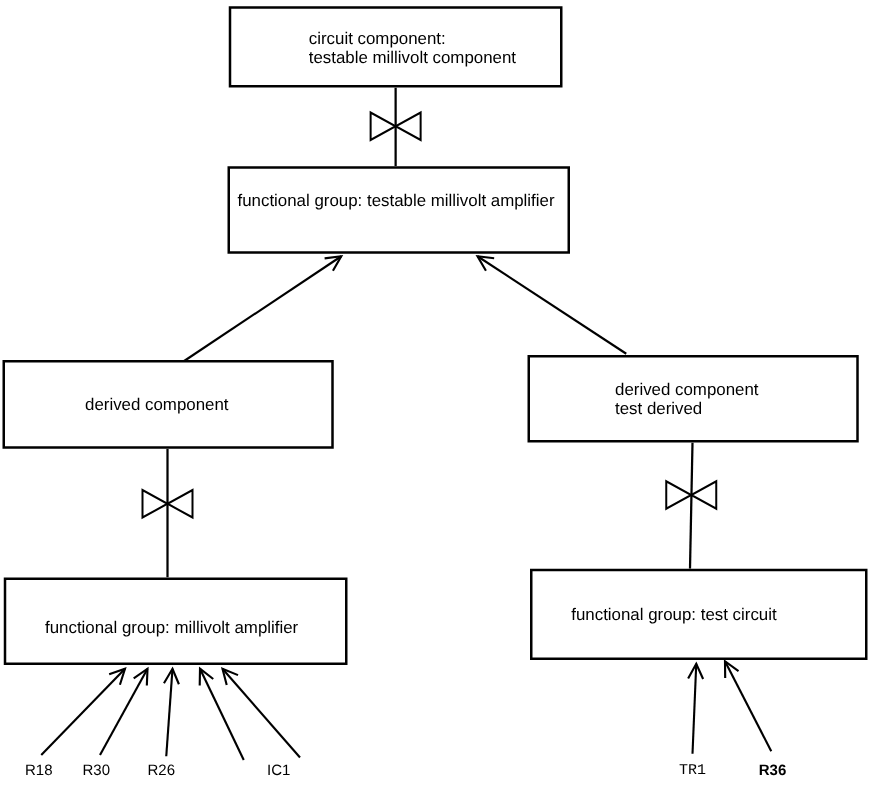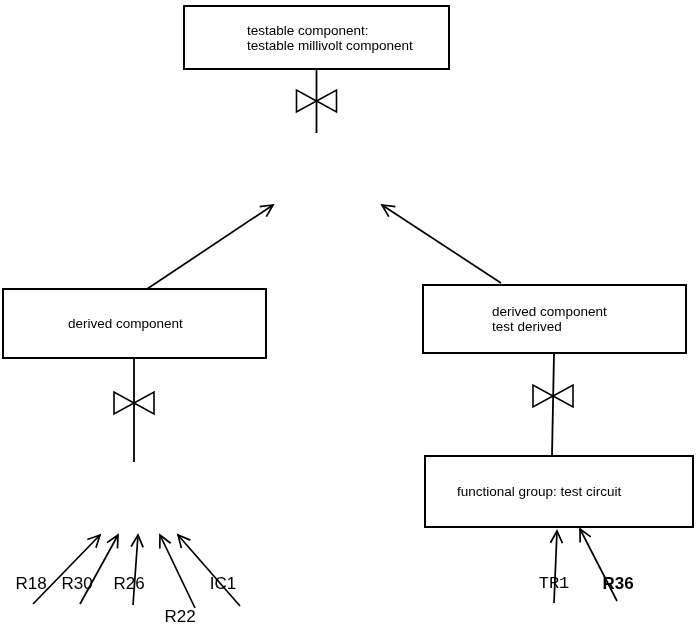--- a/index.html
+++ b/index.html
@@ -36,24 +36,24 @@
     white-space: nowrap;
   }
   .node-derived-testable   { left: 183px; top: 5px;   width: 267px; height: 65px; padding-left: 62px; }
   .node-functional-testable{ left: 182px; top: 133px; width: 274px; height: 70px; padding-left: 6px;  padding-bottom: 16px; }
   .node-derived-millivolt  { left: 2px;   top: 288px; width: 265px; height: 71px; padding-left: 64px; }
   .node-derived-test       { left: 422px; top: 284px; width: 265px; height: 70px; padding-left: 68px; }
   .node-functional-millivolt{ left: 3px;  top: 462px; width: 275px; height: 70px; padding-left: 31px; padding-top: 8px; }
   .node-functional-test    { left: 424px; top: 455px; width: 270px; height: 73px; padding-left: 31px; }
   .component-label {
     position: absolute;
-    top: 576px;
+    top: 609px;
     width: 44px;
     text-align: center;
-    font-size: 17px;
+    font-size: 12px;
     line-height: 15px;
     white-space: nowrap;
   }
   .lbl-r18 { left: 9px; }
   .lbl-r30 { left: 55px; }
   .lbl-r26 { left: 107px; }
   .lbl-r22 { left: 158px; margin-top: 33px; }
   .lbl-ic1 { left: 201px; }
   .lbl-tr1 { left: 532px; font-family: Liberation Mono, monospace; }
   .lbl-r36 { left: 596px; font-weight: bold; }
@@ -95,34 +95,40 @@
     <line x1="80" y1="604" x2="118" y2="535" stroke="#000000" stroke-width="1.7" marker-end="url(#arrowOpen)"></line>
     <line x1="133" y1="605" x2="138" y2="535" stroke="#000000" stroke-width="1.7" marker-end="url(#arrowOpen)"></line>
     <line x1="195" y1="608" x2="160" y2="535" stroke="#000000" stroke-width="1.7" marker-end="url(#arrowOpen)"></line>
     <line x1="240" y1="606" x2="178" y2="535" stroke="#000000" stroke-width="1.7" marker-end="url(#arrowOpen)"></line>
 
     <line x1="554" y1="603" x2="557" y2="531" stroke="#000000" stroke-width="1.7" marker-end="url(#arrowOpen)"></line>
     <line x1="617" y1="601" x2="580" y2="529" stroke="#000000" stroke-width="1.7" marker-end="url(#arrowOpen)"></line>
   </svg>
 
   <div class="node node-derived-testable">
-    <div>testable component:</div>
+    <div>circuit component:</div>
     <div>testable millivolt component</div>
   </div>
 
+  <div class="node node-functional-testable">
+    <div>functional group: testable millivolt amplifier</div>
+  </div>
 
   <div class="node node-derived-millivolt">
     <div>derived component</div>
   </div>
 
   <div class="node node-derived-test">
     <div>derived component</div>
     <div>test derived</div>
   </div>
 
+  <div class="node node-functional-millivolt">
+    <div>functional group: millivolt amplifier</div>
+  </div>
 
   <div class="node node-functional-test">
     <div>functional group: test circuit</div>
   </div>
 
   <div class="component-label lbl-r18">R18</div>
   <div class="component-label lbl-r30">R30</div>
   <div class="component-label lbl-r26">R26</div>
   <div class="component-label lbl-r22">R22</div>
   <div class="component-label lbl-ic1">IC1</div>

